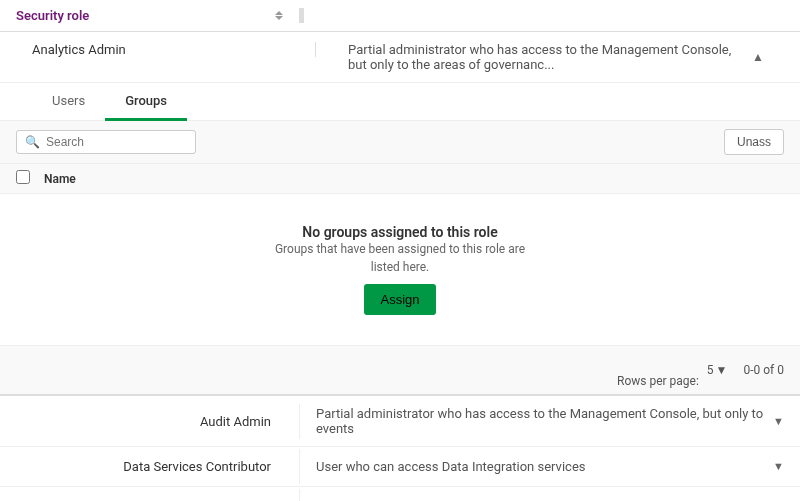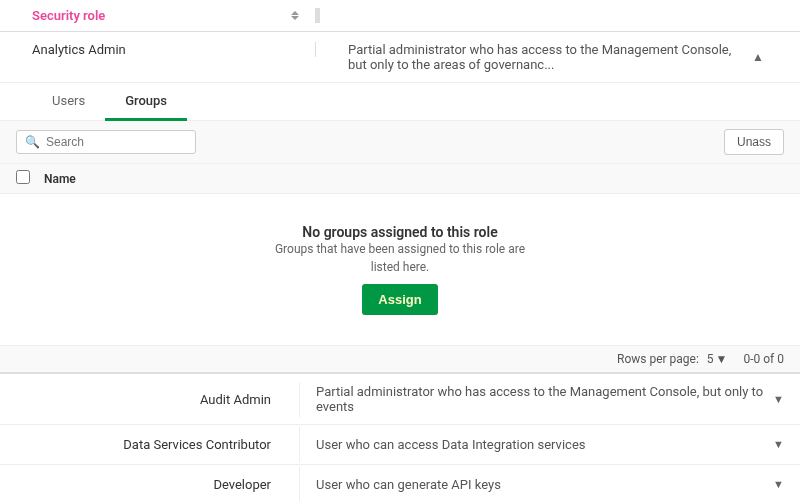--- a/index.html
+++ b/index.html
@@ -27,26 +27,25 @@
       border-bottom: 1px solid #ddd;
       background: #fff;
       padding: 8px 0;
     }
     .col-role {
       width: 300px;
       min-width: 300px;
       padding: 0 16px;
       font-weight: 600;
       font-size: 13px;
-      color: #ec4899;
+      color: #701a75;
       display: flex;
       align-items: center;
       justify-content: space-between;
       border-right: 1px solid #ddd;
-      margin-left: 16px;
     }
     .col-desc {
       flex: 1;
       padding: 0 16px;
       font-weight: 600;
       font-size: 13px;
       color: #333;
       display: flex;
       align-items: center;
       justify-content: space-between;
@@ -219,43 +218,44 @@
     .empty-desc {
       font-size: 12px;
       color: #666;
       text-align: center;
       line-height: 1.5;
     }
     .assign-btn {
       margin-top: 8px;
       padding: 8px 16px;
       background: #009845;
-      color: #fef9c3;
+      color: #000000;
       border: none;
       border-radius: 3px;
       cursor: pointer;
       font-size: 13px;
-      font-weight: 700;
+      font-weight: 400;
     }
 
     
     .pagination-row {
       display: flex;
       align-items: center;
       justify-content: flex-end;
       padding: 6px 16px;
       background: #f9f9f9;
       border-top: 1px solid #eee;
       font-size: 12px;
       color: #555;
       gap: 8px;
     }
     .rows-per-page {
       display: flex;
       gap: 4px;
+      margin-top: 22px;
     }
     .rows-select {
       display: flex;
       align-items: center;
       gap: 2px;
       cursor: pointer;
     }
     .rows-count {
       margin-left: 8px;
     }

